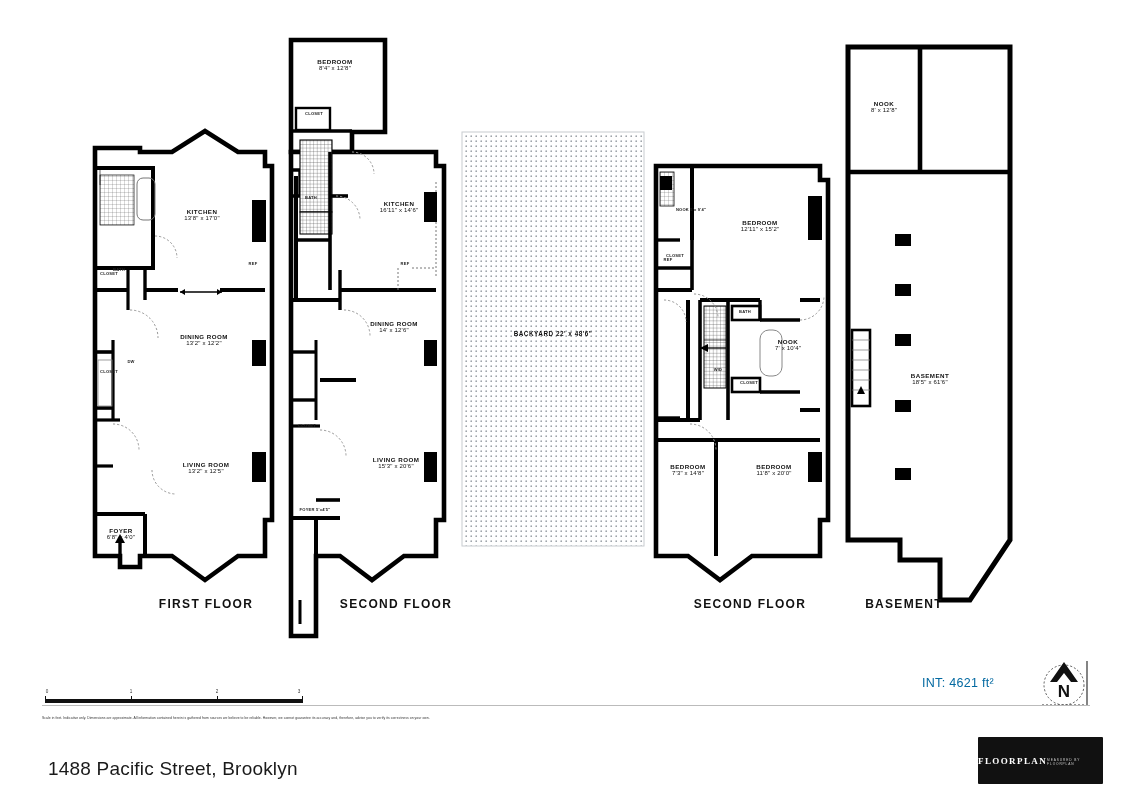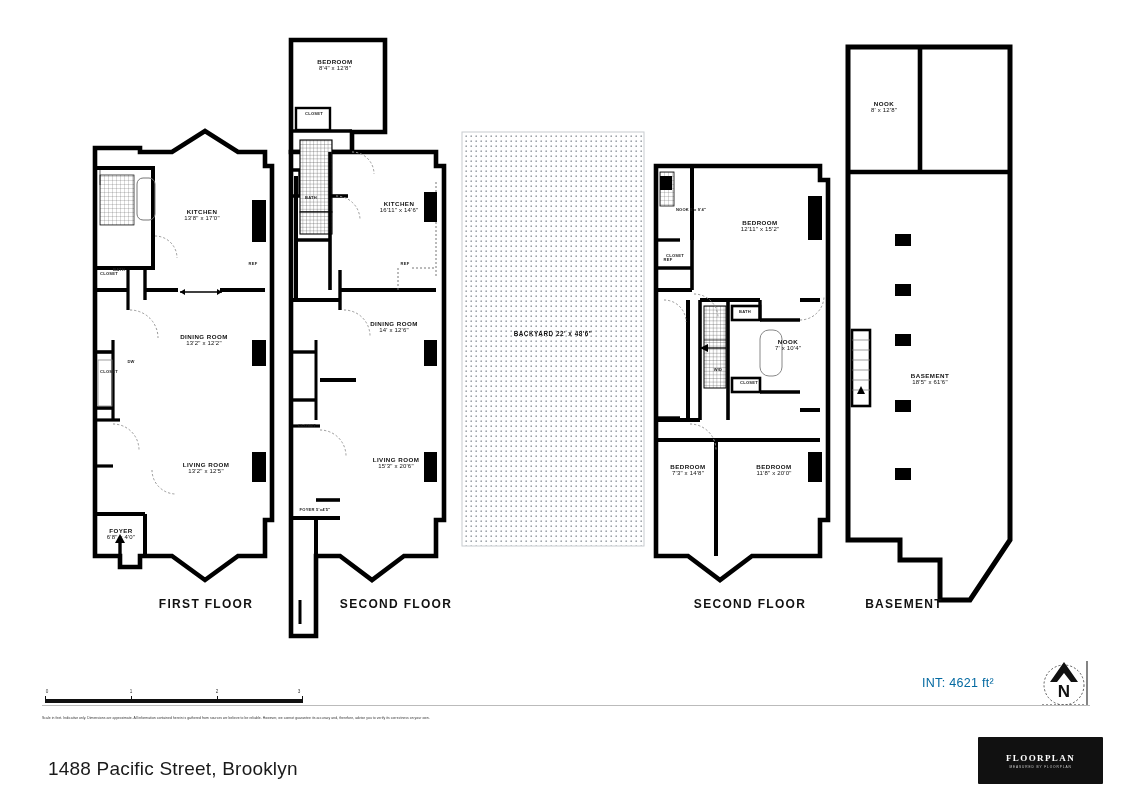--- a/index.html
+++ b/index.html
@@ -36,21 +36,21 @@
     position:absolute;left:48px;top:758px;
     font-size:19px;font-weight:400;letter-spacing:.2px;color:#1a1a1a;text-align:center;
   }
   #int-area{
     position:absolute;left:922px;top:676px;
     font-size:12.5px;font-weight:400;letter-spacing:.3px;color:#0369a1;
   }
   #logo-box{
     position:absolute;left:978px;top:737px;width:125px;height:47px;
     background:#111;border-radius:1px;
-    display:flex;flex-direction:column;align-items:center;justify-content:center;
+    display:flex;flex-direction:row;align-items:center;justify-content:center;
   }
   #logo-box .logo-main{
     color:#fff;font-size:9px;font-weight:700;letter-spacing:1.4px;
     font-family:"Liberation Serif","DejaVu Serif",serif;
   }
   #logo-box .logo-sub{
     color:#cfcfcf;font-size:3.2px;letter-spacing:.9px;margin-top:2px;
   }
   
   #scalebar{position:absolute;left:45px;top:690px;width:258px;height:16px;}

